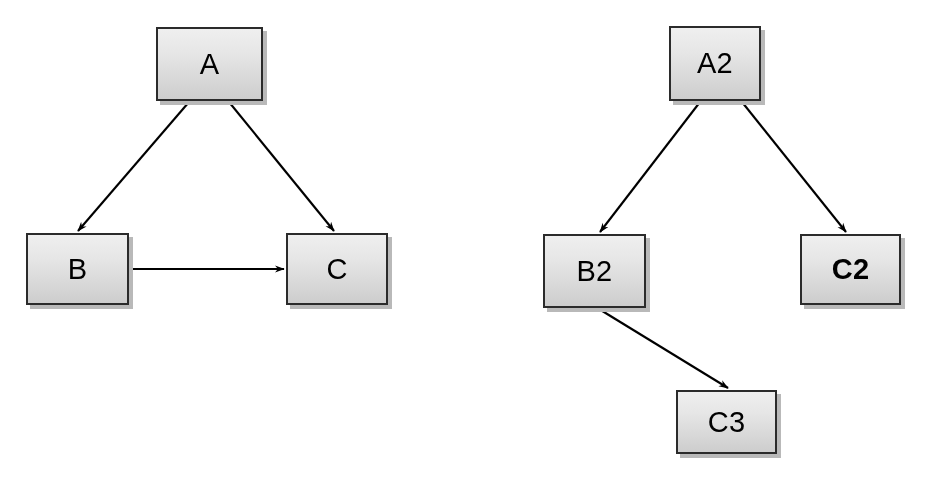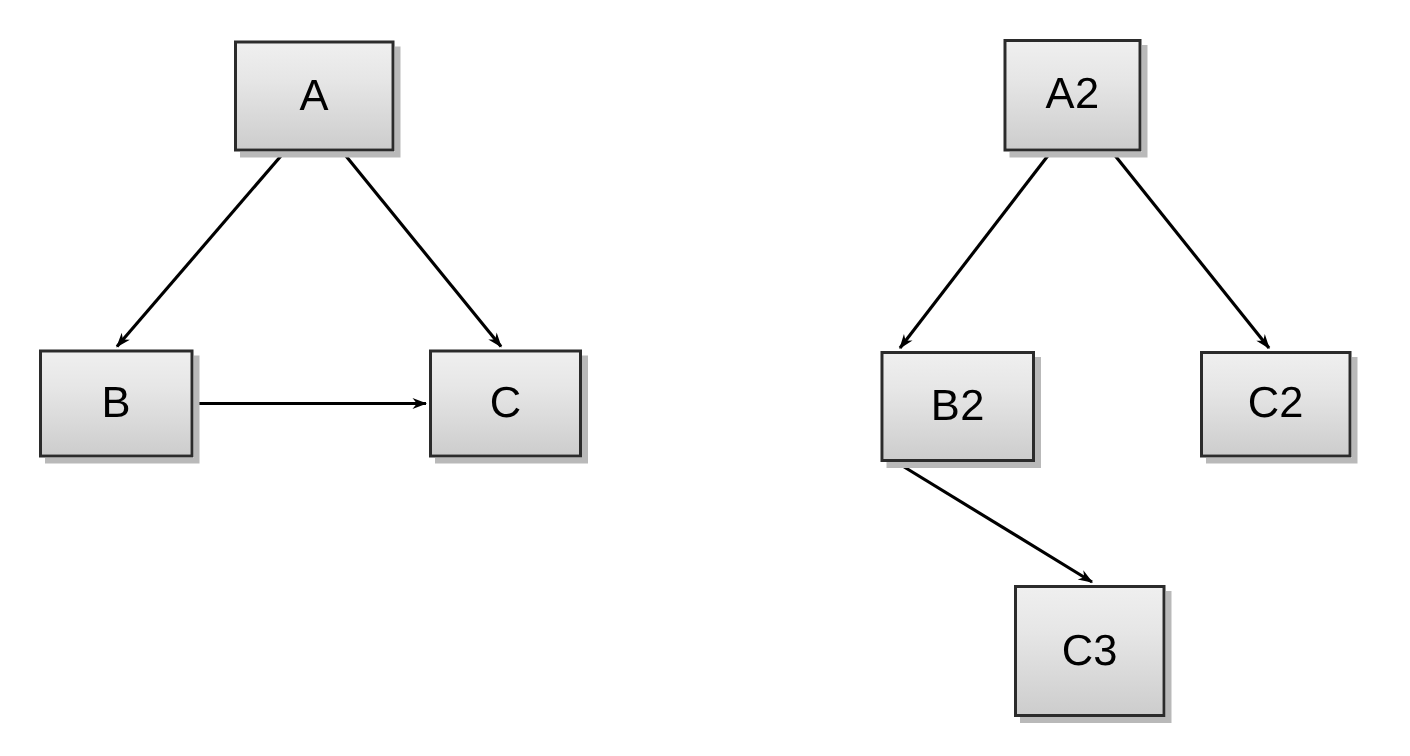--- a/index.html
+++ b/index.html
@@ -72,24 +72,24 @@
       </div>
       <div class="node" style="left: 26px; top: 233px; width: 103px; height: 72px;">
         <span class="node-label">B</span>
       </div>
       <div class="node" style="left: 286px; top: 233px; width: 102px; height: 72px;">
         <span class="node-label">C</span>
       </div>
       <div class="node" style="left: 669px; top: 26px; width: 92px; height: 75px;">
         <span class="node-label">A2</span>
       </div>
-      <div class="node" style="left: 543px; top: 234px; width: 103px; height: 74px; margin-left: 44px;">
+      <div class="node" style="left: 543px; top: 234px; width: 103px; height: 74px;">
         <span class="node-label">B2</span>
       </div>
-      <div class="node" style="left: 800px; top: 234px; width: 101px; height: 71px;">
+      <div class="node" style="left: 800px; top: 234px; width: 101px; height: 71px; font-weight: bold;">
         <span class="node-label">C2</span>
       </div>
-      <div class="node" style="left: 676px; top: 390px; width: 101px; height: 88px;">
+      <div class="node" style="left: 676px; top: 390px; width: 101px; height: 64px;">
         <span class="node-label">C3</span>
       </div>
     </div>
 
 </div>
 
 </body></html>

